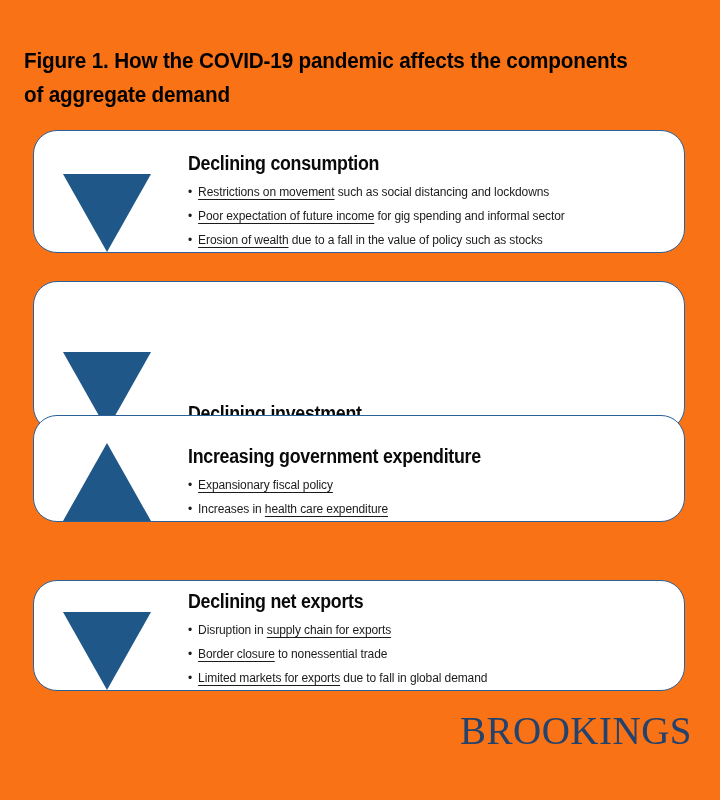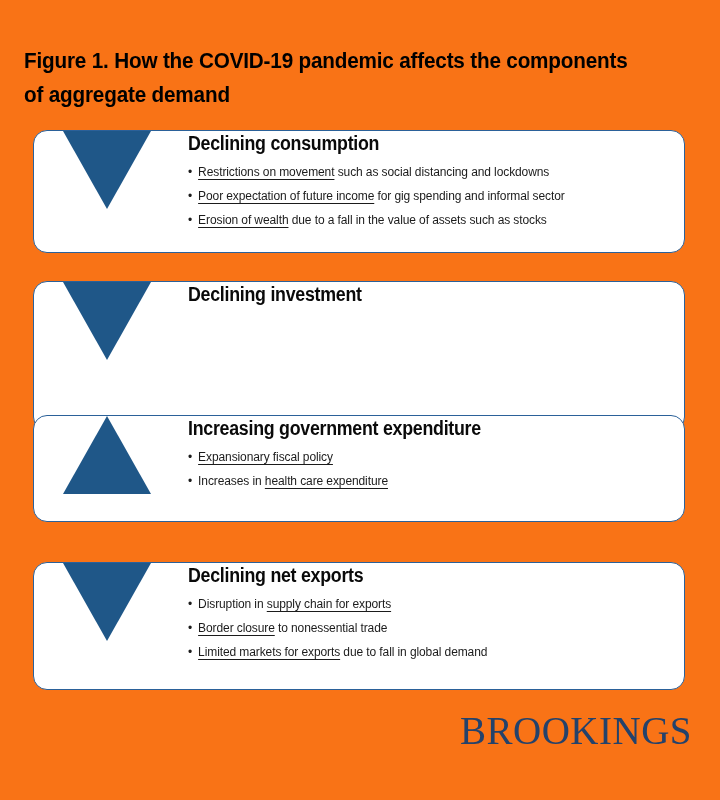--- a/index.html
+++ b/index.html
@@ -27,29 +27,29 @@
     transform: scaleX(0.92);
     transform-origin: left top;
     white-space: nowrap;
   }
   .box {
     position: absolute;
     left: 33px;
     width: 652px;
     box-sizing: border-box;
     border: 1.5px solid #2B6199;
-    border-radius: 14px;
+    border-radius: 24px;
     background: #ffffff;
     display: flex;
-    align-items: flex-start;
+    align-items: flex-end;
   }
   .box-1 { top: 130px; height: 123px; }
   .box-2 { top: 281px; height: 150px; }
   .box-3 { top: 415px; height: 107px; }
-  .box-4 { top: 562px; height: 128px; }
+  .box-4 { top: 580px; height: 111px; }
   .tri-zone {
     flex: 0 0 146px;
     display: flex;
     justify-content: center;
     align-items: center;
   }
   .triangle {
     width: 88px;
     height: 78px;
     background: #1F5788;
@@ -111,21 +111,21 @@
 
   <div class="box box-1">
     <div class="tri-zone">
       <div class="triangle down"></div>
     </div>
     <div class="content">
       <div class="heading">Declining consumption</div>
       <ul class="bullets">
           <li><span class="dot">•</span><span class="u">Restrictions on movement</span><span> such as social distancing and lockdowns</span></li>
           <li><span class="dot">•</span><span class="u">Poor expectation of future income</span><span> for gig spending and informal sector</span></li>
-          <li><span class="dot">•</span><span class="u">Erosion of wealth</span><span> due to a fall in the value of assets such as stocks</span></li>
+          <li><span class="dot">•</span><span class="u">Erosion of wealth</span><span> due to a fall in the value of policy such as stocks</span></li>
         </ul>
     </div>
   </div>
 
   <div class="box box-2">
     <div class="tri-zone">
       <div class="triangle down"></div>
     </div>
     <div class="content">
       <div class="heading">Declining investment</div>

